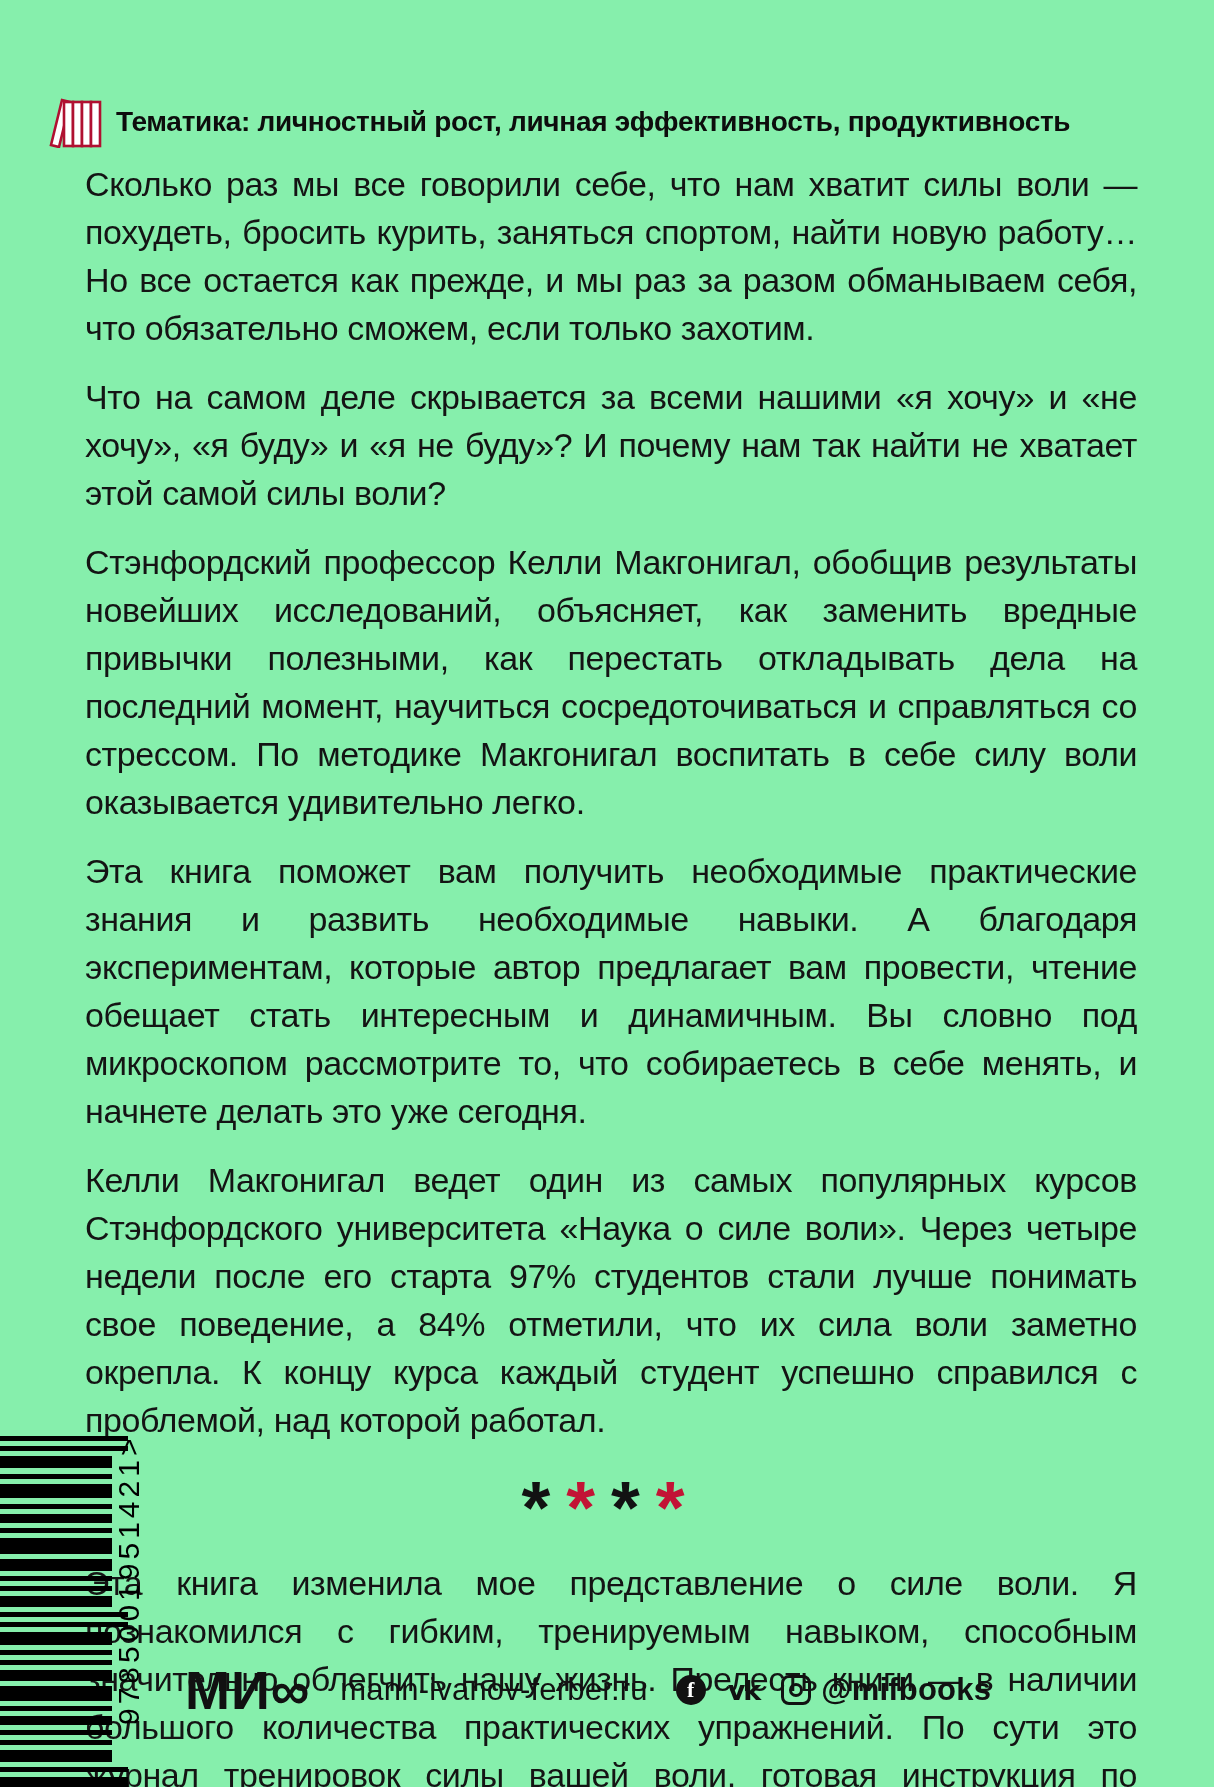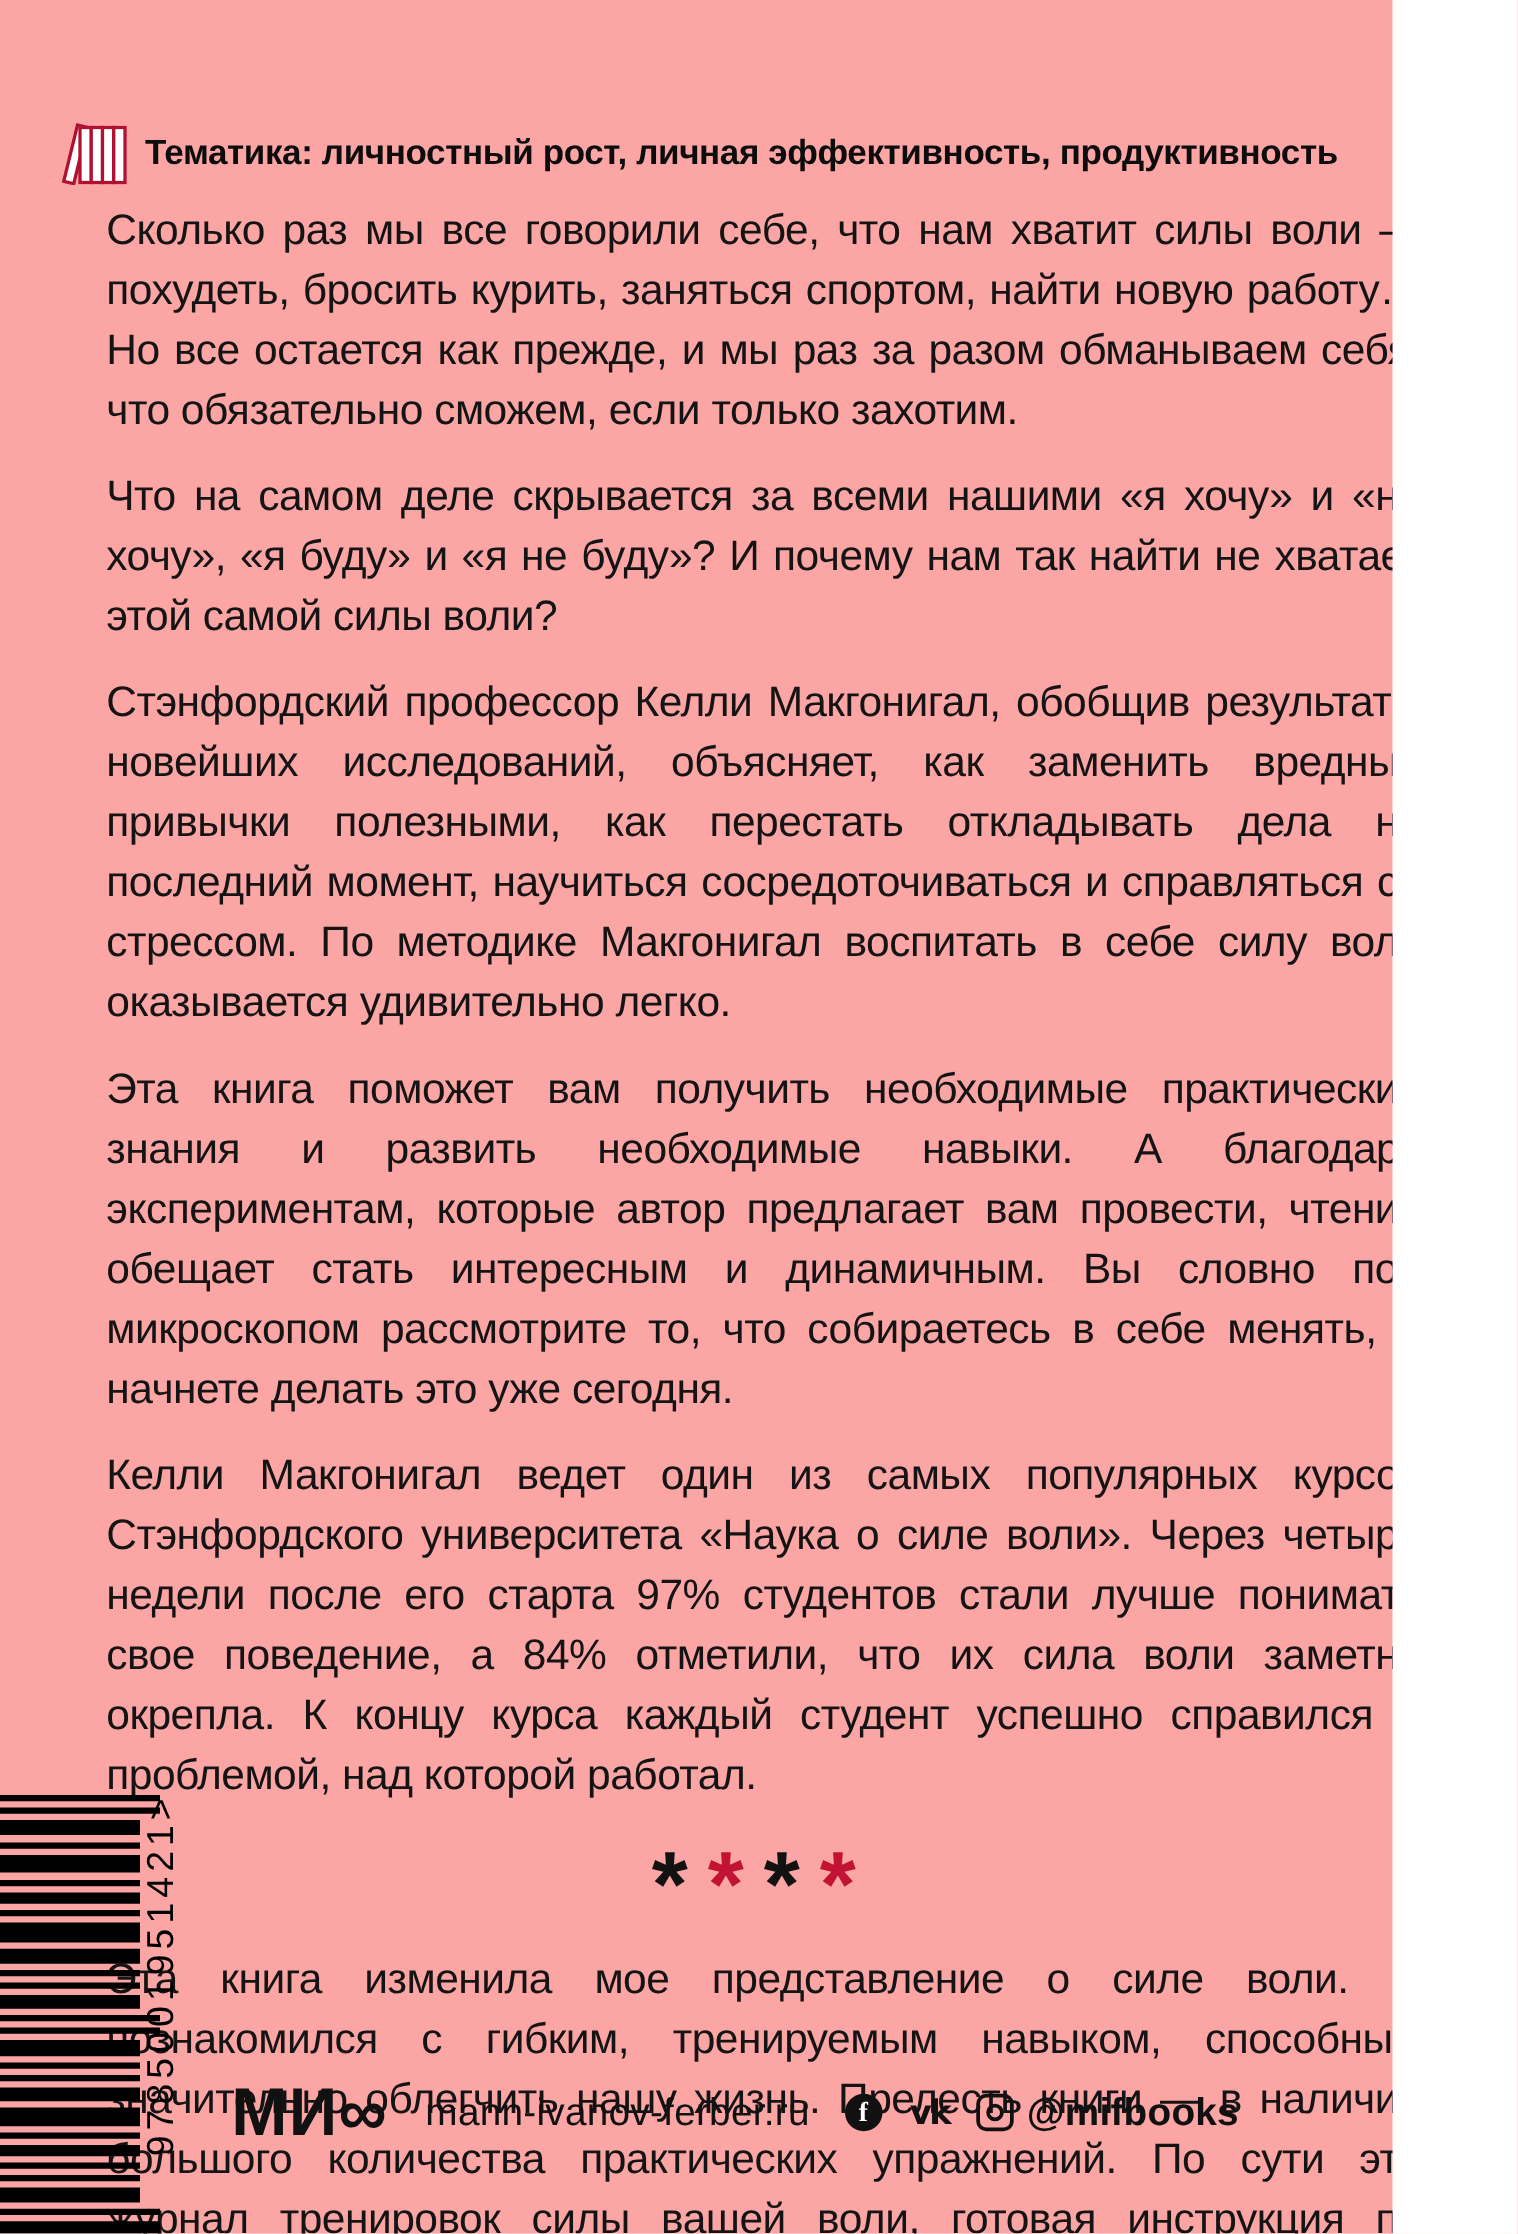--- a/index.html
+++ b/index.html
@@ -1,19 +1,19 @@
 <!DOCTYPE html>
 <html lang="ru"><head>
 <meta charset="utf-8">
 <style>
   html,body{margin:0;padding:0;background:#ffffff;}
   .page{
     position:relative;
-    width:1114px;height:1787px;
-    background:#fca5a5;
+    width:1214px;height:1787px;
+    background:#86efac;
     overflow:hidden;
     font-family:"Liberation Sans", sans-serif;
     color:#141414;
   }
 
   
   .topic-row{
     position:absolute;left:48px;top:96px;
     display:flex;align-items:center;gap:14px;
   }

